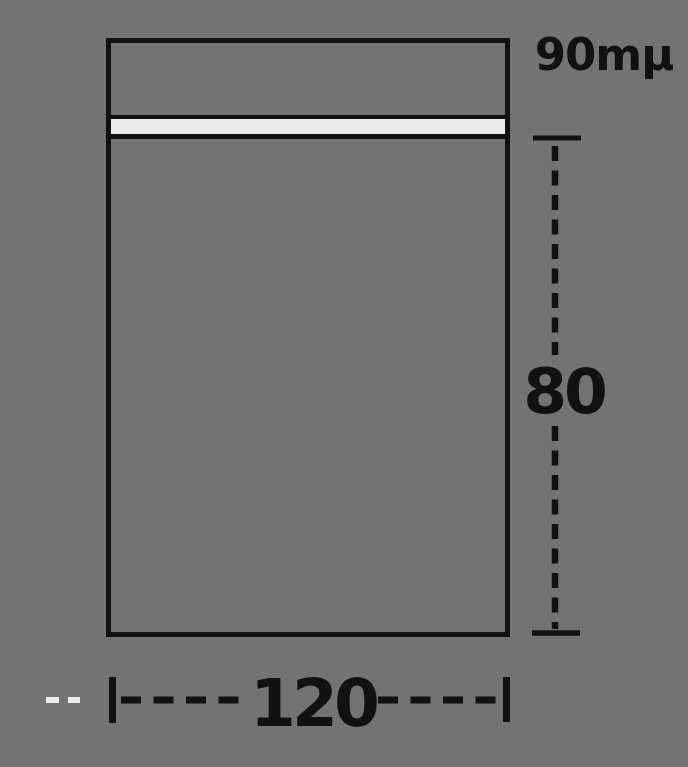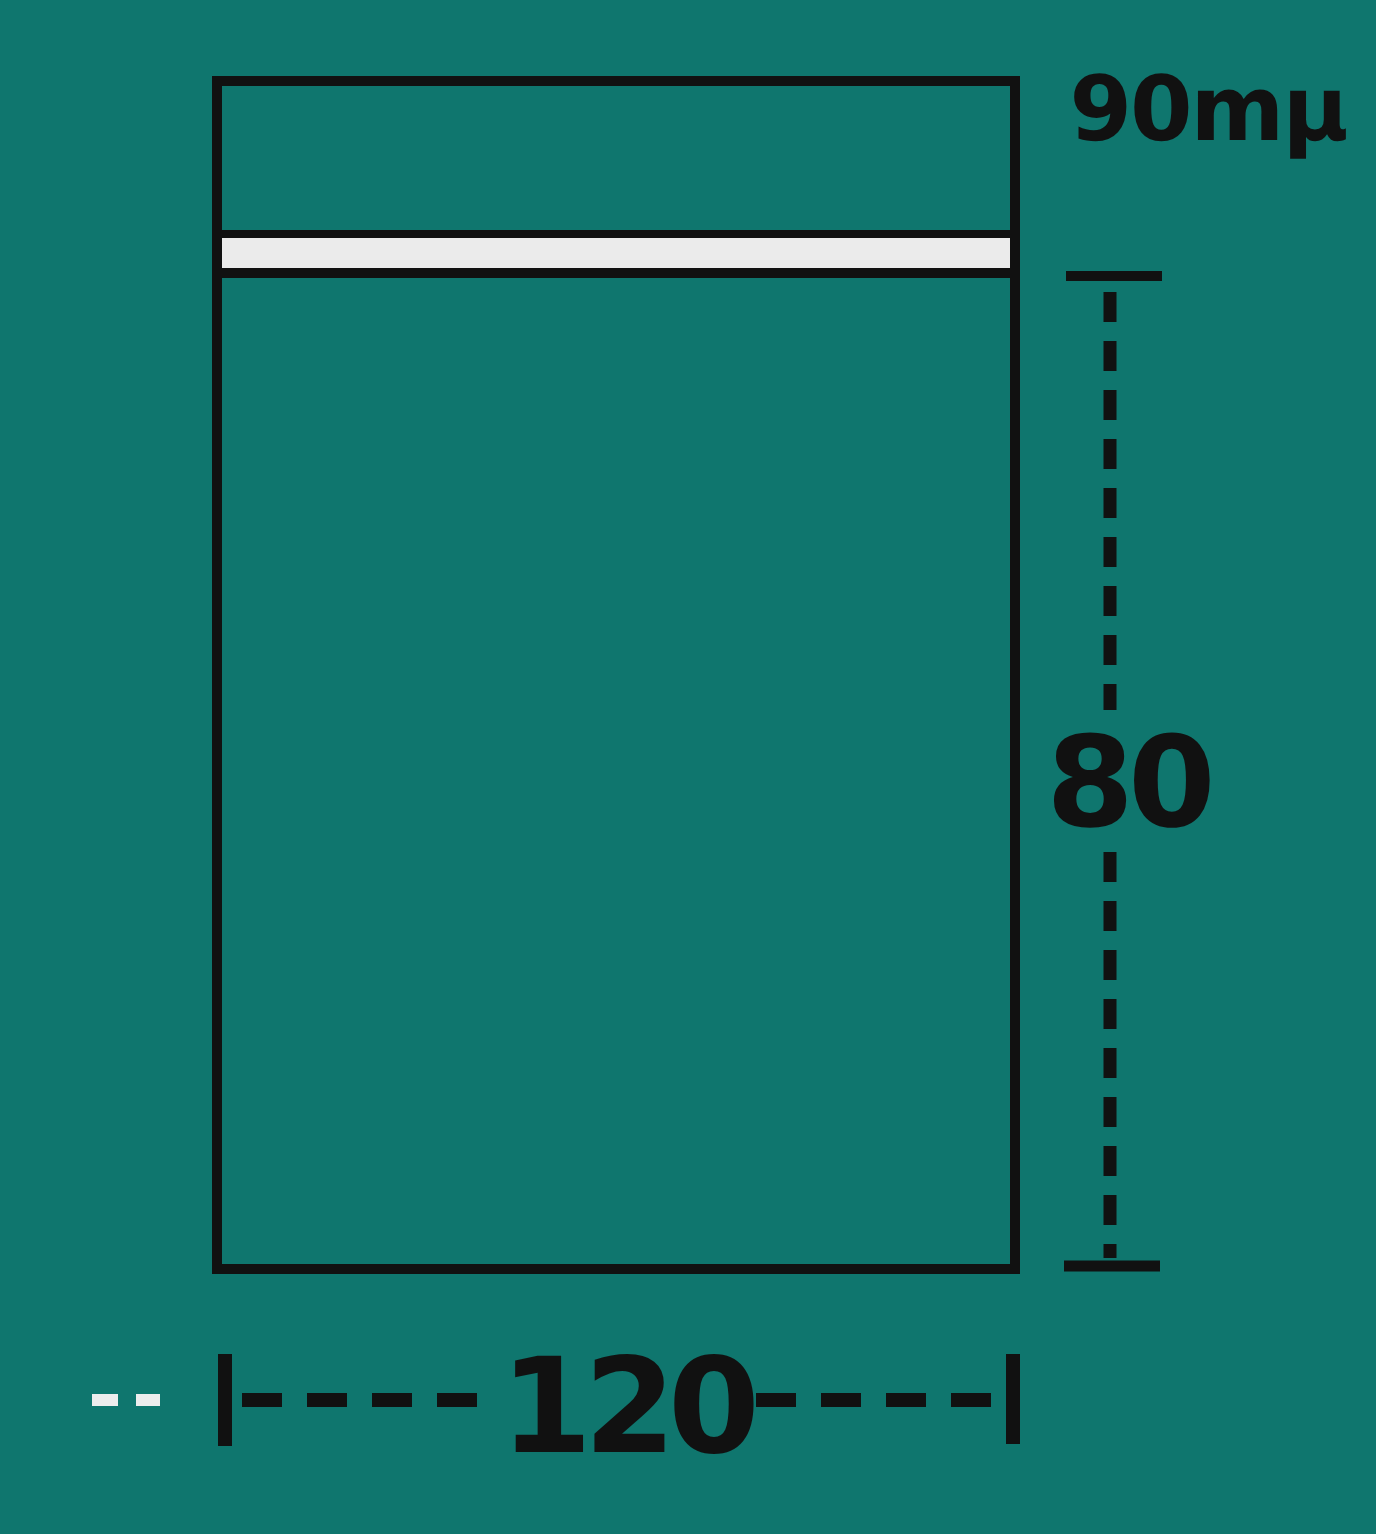--- a/index.html
+++ b/index.html
@@ -4,21 +4,21 @@
 <style>
   html, body {
     margin: 0;
     padding: 0;
     background: #ffffff;
   }
   .canvas {
     position: relative;
     width: 688px;
     height: 767px;
-    background: #0f766e;
+    background: #737373;
     overflow: hidden;
     font-family: "DejaVu Sans", "Liberation Sans", sans-serif;
   }
   svg text {
     font-family: "DejaVu Sans", "Liberation Sans", sans-serif;
     font-weight: 700;
   }
   .lbl-thickness { font-size: 45px; letter-spacing: -1px; }
   .lbl-height    { font-size: 63px; letter-spacing: -3px; }
   .lbl-width     { font-size: 66px; letter-spacing: -4px; }

